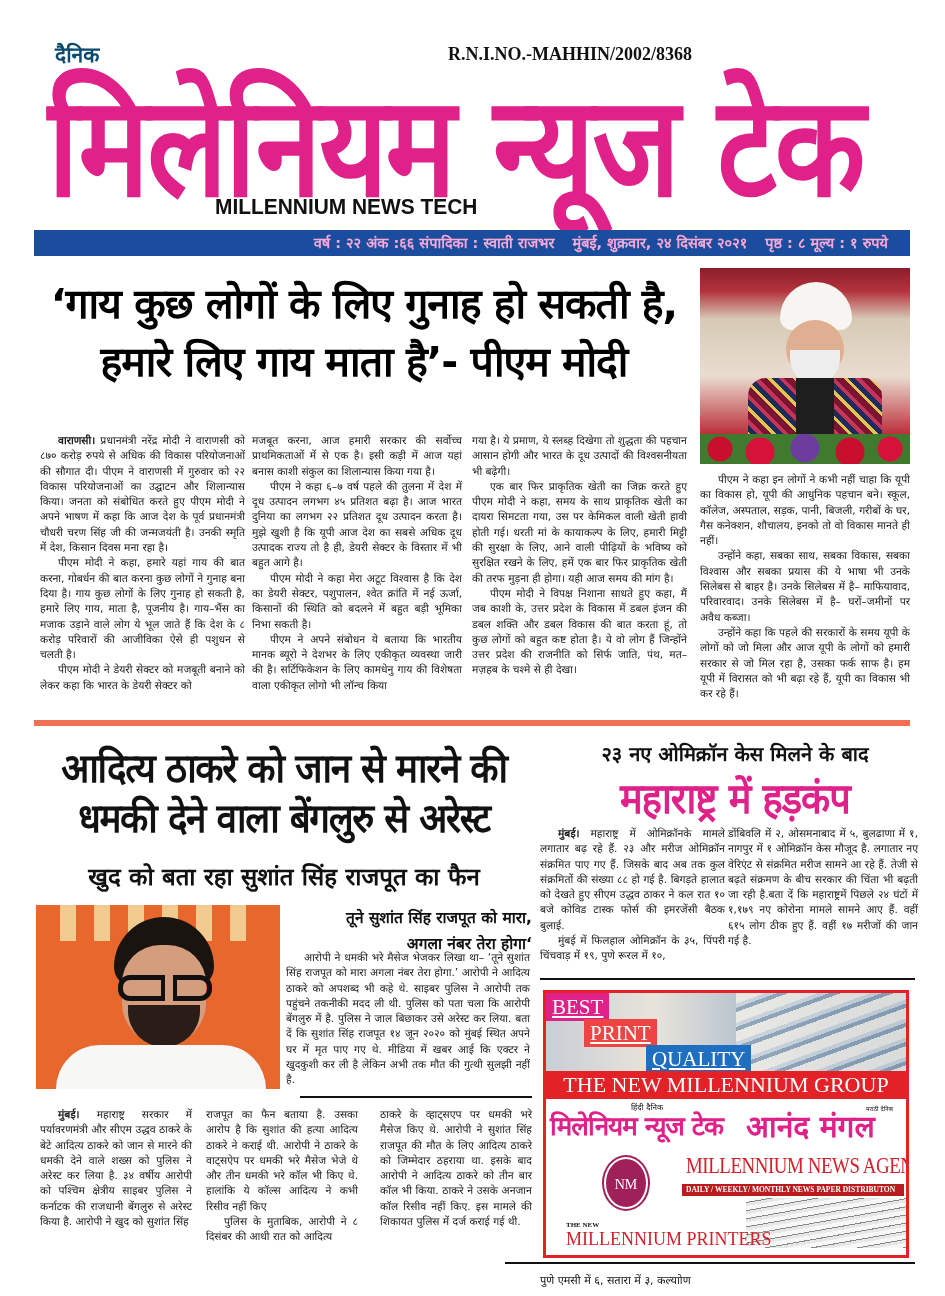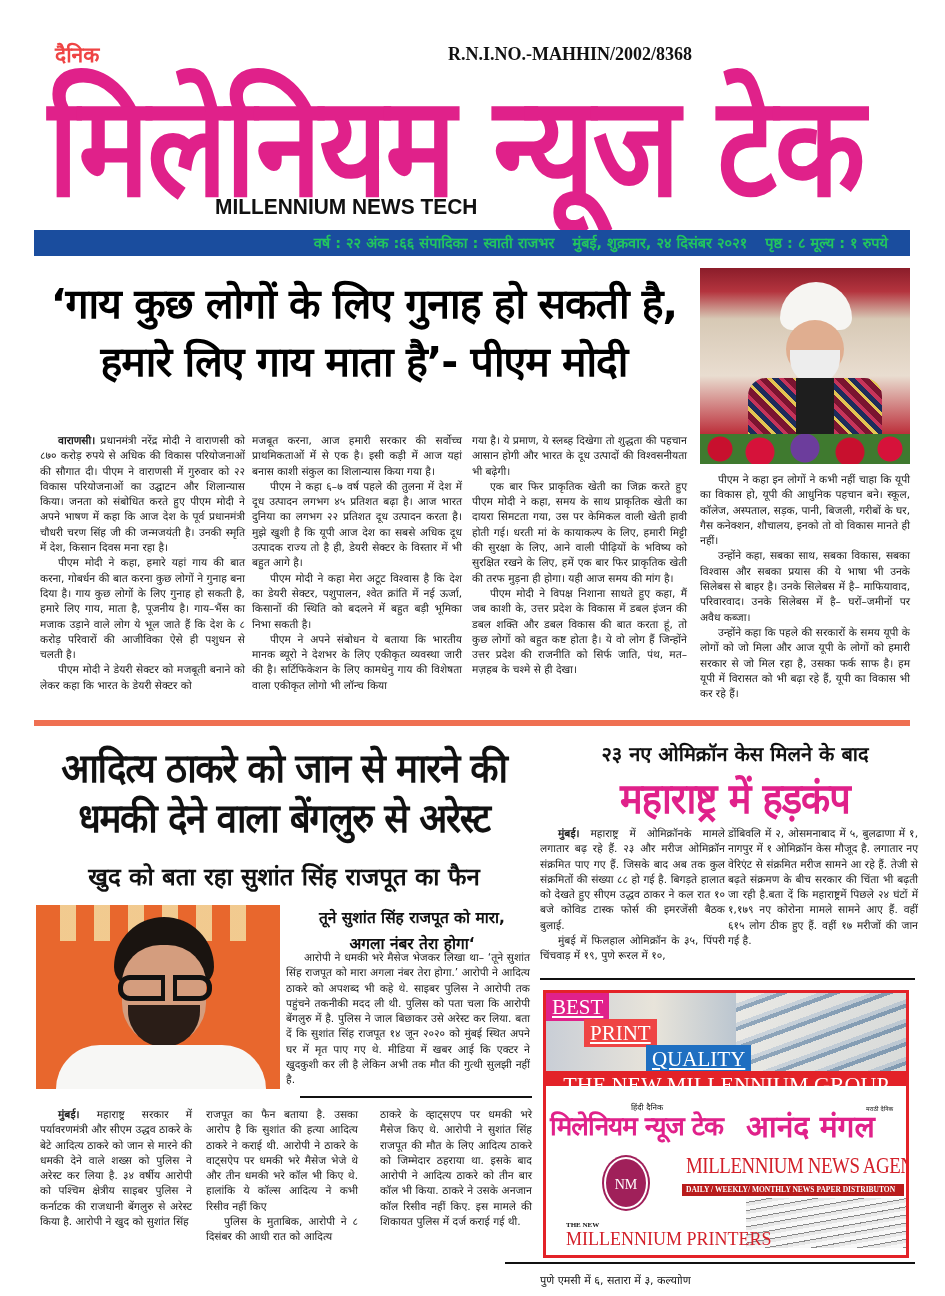--- a/index.html
+++ b/index.html
@@ -2,26 +2,26 @@
 <html><head>
 <meta charset="utf-8">
 <style>
   * { box-sizing: border-box; margin: 0; padding: 0; }
   html, body { width: 945px; height: 1296px; background: #ffffff; overflow: hidden; }
   body { position: relative; font-family: "DejaVu Sans", sans-serif; color: #111; }
 
   .abs { position: absolute; }
 
   
-  .dainik { left: 55px; top: 40px; font-size: 21px; font-weight: bold; color: #ef4444; }
+  .dainik { left: 55px; top: 40px; font-size: 21px; font-weight: bold; color: #0c4a6e; }
   .rni { left: 448px; top: 44px; font-family: "Liberation Serif", serif; font-weight: bold; font-size: 18px; color: #111; }
   .masthead-title { left: 48px; top: 58px; width: 850px; height: 150px; font-size: 118px; font-weight: bold; color: #e0218a; letter-spacing: -2px; line-height: 150px; white-space: nowrap; transform: scaleY(1.18); transform-origin: top left; }
   .masthead-en { left: 215px; top: 194px; font-family: "Liberation Sans", sans-serif; font-weight: bold; font-size: 22px; color: #111; transform: scaleX(0.95); transform-origin: left; }
 
-  .infobar { left: 34px; top: 230px; width: 876px; height: 26px; background: #1a4d9e; color: #22c55e; font-size: 14.5px; font-weight: bold; line-height: 26px; display: flex; justify-content: flex-end; padding-right: 22px; gap: 18px; white-space: nowrap; }
+  .infobar { left: 34px; top: 230px; width: 876px; height: 26px; background: #1a4d9e; color: #f9a8d4; font-size: 14.5px; font-weight: bold; line-height: 26px; display: flex; justify-content: flex-end; padding-right: 22px; gap: 18px; white-space: nowrap; }
 
   
   .lead-headline { left: 34px; top: 275px; width: 660px; text-align: center; font-size: 41px; font-weight: bold; line-height: 58px; color: #000; letter-spacing: -1px; }
 
   .photo { overflow: hidden; }
   .photo-modi { left: 700px; top: 268px; width: 210px; height: 196px; background: linear-gradient(180deg, #8b1d2a 0%, #b4343e 12%, #d7c9b5 26%, #e9ddd0 55%, #b71c2a 88%, #7a3a8c 100%); }
   .photo-modi .turban { position: absolute; left: 80px; top: 14px; width: 72px; height: 48px; background: #f6f5f2; border-radius: 36px 36px 12px 12px; }
   .photo-modi .face { position: absolute; left: 86px; top: 52px; width: 58px; height: 58px; background: #e0ae90; border-radius: 30px; }
   .photo-modi .beard { position: absolute; left: 90px; top: 82px; width: 50px; height: 34px; background: #ededed; border-radius: 0 0 26px 26px; }
   .photo-modi .vest { position: absolute; left: 48px; top: 110px; width: 134px; height: 66px; background: repeating-linear-gradient(45deg, #7a1430 0 6px, #e3c452 6px 9px, #1d2c5c 9px 14px, #c6345a 14px 18px); border-radius: 18px 18px 0 0; }
@@ -45,21 +45,21 @@
 
   .photo-aditya { left: 36px; top: 905px; width: 244px; height: 184px; background: #e8672d; }
   .photo-aditya .bgtext { position: absolute; left: 24px; top: 0px; width: 200px; height: 36px; background: repeating-linear-gradient(90deg, #f4e3a8 0 16px, transparent 16px 34px); opacity: .8; }
   .photo-aditya .hair { position: absolute; left: 78px; top: 12px; width: 100px; height: 70px; background: #1a1410; border-radius: 50px 50px 20px 20px; }
   .photo-aditya .face { position: absolute; left: 86px; top: 40px; width: 84px; height: 100px; background: #d49d7e; border-radius: 40px 40px 44px 44px; }
   .photo-aditya .glasses { position: absolute; left: 82px; top: 70px; width: 94px; height: 26px; border: 5px solid #111; border-radius: 12px; background: transparent; }
   .photo-aditya .glasses:after { content: ""; position: absolute; left: 38px; top: -5px; width: 8px; height: 26px; background: #d49d7e; border-left: 4px solid #111; border-right: 4px solid #111; }
   .photo-aditya .beard { position: absolute; left: 92px; top: 100px; width: 72px; height: 42px; background: #2a1d17; border-radius: 0 0 36px 36px; }
   .photo-aditya .shirt { position: absolute; left: 20px; top: 140px; width: 210px; height: 44px; background: #f7f7f5; border-radius: 60px 60px 0 0; }
 
-  .quote-headline { left: 292px; top: 905px; width: 240px; text-align: center; font-size: 15.5px; font-weight: bold; line-height: 26px; }
+  .quote-headline { left: 292px; top: 905px; width: 240px; text-align: right; font-size: 15.5px; font-weight: bold; line-height: 26px; }
   .quote-body { left: 286px; top: 950px; width: 244px; }
   .sep-black-short { left: 300px; top: 1096px; width: 232px; height: 2px; background: #111; }
 
   .aditya-c1 { left: 40px; top: 1107px; width: 152px; }
   .aditya-c2 { left: 206px; top: 1107px; width: 152px; }
   .aditya-c3 { left: 380px; top: 1107px; width: 152px; }
 
   
   .omicron-kicker { left: 540px; top: 740px; width: 390px; text-align: center; font-size: 20px; font-weight: bold; }
   .omicron-headline { left: 540px; top: 770px; width: 390px; text-align: center; font-size: 38px; font-weight: bold; color: #e0218a; letter-spacing: -1px; transform: scaleY(1.1); }
@@ -68,21 +68,21 @@
   .sep-black-omicron { left: 540px; top: 978px; width: 375px; height: 2px; background: #111; }
 
   
   .ad { left: 543px; top: 990px; width: 366px; height: 268px; border: 3px solid #e32228; background: #fff; overflow: hidden; }
   .ad-banner { position: absolute; left: 0; top: 0; width: 360px; height: 78px; background: linear-gradient(90deg, #c9ced6 0%, #e8e4da 30%, #b7c3cf 55%, #6f8aa6 80%, #4a6a88 100%); }
   .ad-banner .press { position: absolute; right: 0; top: 0; width: 170px; height: 78px; background: repeating-linear-gradient(160deg, #f2efe8 0 10px, #cfd7de 10px 14px, #8aa2b8 14px 18px); opacity: .85; }
   .ad-tag { position: absolute; font-family: "Liberation Serif", serif; color: #fff; font-size: 21px; padding: 0 6px; line-height: 28px; text-decoration: underline; }
   .ad-best { left: 0; top: 0; background: #e0218a; }
   .ad-print { left: 38px; top: 26px; background: #ef4444; }
   .ad-quality { left: 100px; top: 52px; background: #1f6fc1; }
-  .ad-group { position: absolute; left: 0; top: 78px; width: 360px; height: 15px; background: #e32228; color: #fff; font-family: "Liberation Serif", serif; font-size: 22px; text-align: center; line-height: 28px; transform: scaleX(1); }
+  .ad-group { position: absolute; left: 0; top: 78px; width: 360px; height: 28px; background: #e32228; color: #fff; font-family: "Liberation Serif", serif; font-size: 22px; text-align: center; line-height: 28px; transform: scaleX(1); }
   .ad-hindi-label { position: absolute; left: 85px; top: 108px; font-size: 8px; color: #111; }
   .ad-marathi-label { position: absolute; left: 320px; top: 112px; font-size: 6px; color: #111; }
   .ad-hindi-paper { position: absolute; left: 4px; top: 114px; font-size: 26px; font-weight: bold; color: #e0218a; letter-spacing: -1px; white-space: nowrap; }
   .ad-marathi-paper { position: absolute; left: 200px; top: 112px; font-size: 30px; font-weight: bold; color: #e0218a; white-space: nowrap; }
   .ad-logo { position: absolute; left: 58px; top: 164px; width: 44px; height: 52px; border-radius: 50%; background: #a0205a; border: 2px solid #fff; box-shadow: 0 0 0 2px #a0205a; color: #fff; font-family: "Liberation Serif", serif; font-size: 14px; text-align: center; line-height: 52px; }
   .ad-agency { position: absolute; left: 140px; top: 160px; font-family: "Liberation Serif", serif; font-size: 23px; color: #d3202a; white-space: nowrap; transform: scaleX(0.82); transform-origin: left; letter-spacing: -0.5px; }
   .ad-agency-tag { position: absolute; left: 136px; top: 191px; width: 222px; height: 12px; background: #b91c1c; color: #fff; font-family: "Liberation Serif", serif; font-size: 7.5px; font-weight: bold; line-height: 12px; white-space: nowrap; padding-left: 4px; }
   .ad-papers { position: absolute; left: 200px; top: 205px; width: 160px; height: 50px; background: repeating-linear-gradient(170deg, #f5f5f5 0 4px, #555 4px 5px, #ddd 5px 8px); opacity: .7; }
   .ad-new { position: absolute; left: 20px; top: 228px; font-family: "Liberation Serif", serif; font-weight: bold; font-size: 7px; color: #111; }
   .ad-printers { position: absolute; left: 20px; top: 236px; font-family: "Liberation Serif", serif; font-size: 18px; color: #d3202a; white-space: nowrap; text-align: right; }

